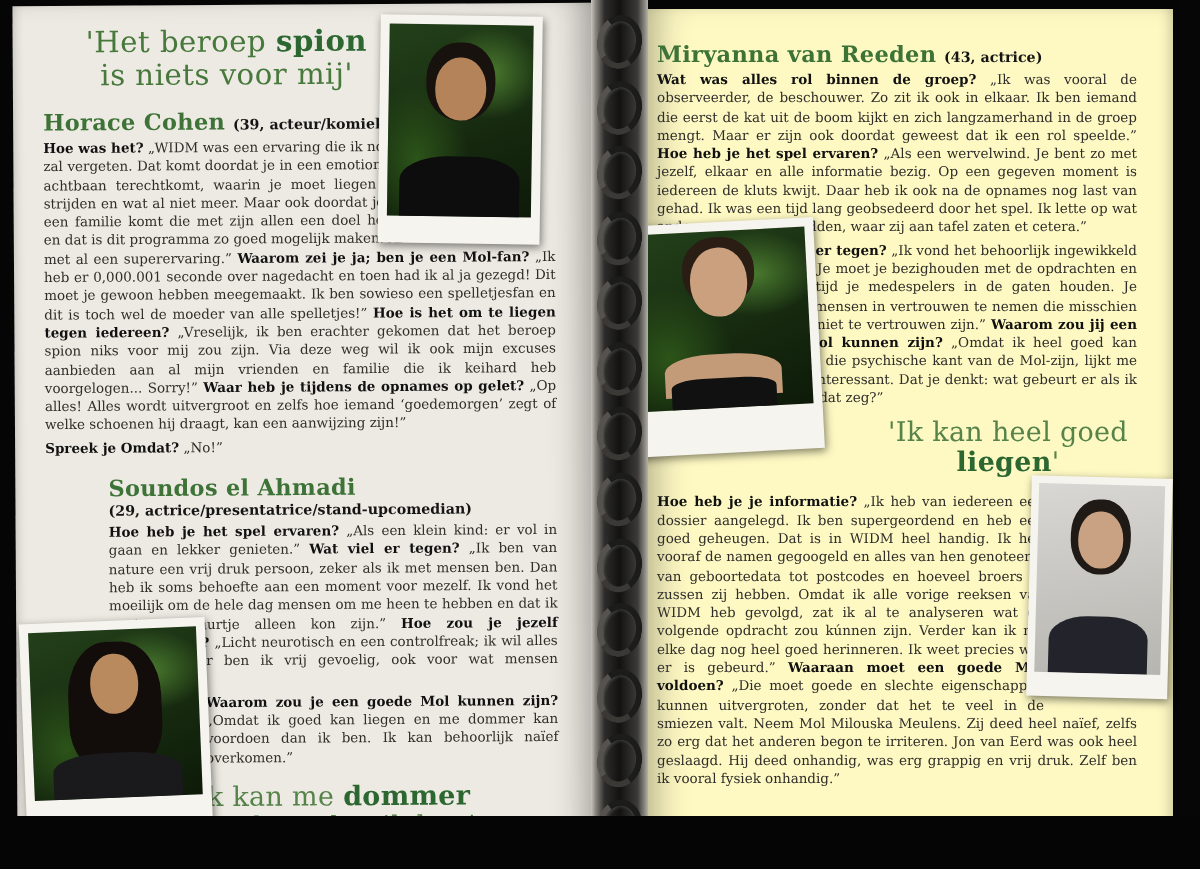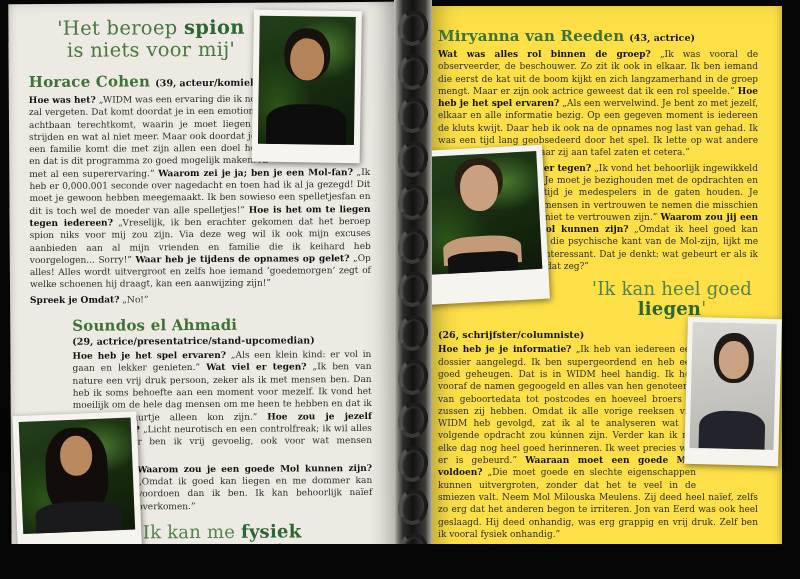--- a/index.html
+++ b/index.html
@@ -3,21 +3,21 @@
 <meta charset="utf-8">
 <style>
   html,body{margin:0;padding:0;background:#050505;}
   #stage{position:relative;width:800px;height:544px;overflow:hidden;background:#050505;
          font-family:"DejaVu Serif", serif;}
   
   .page{position:absolute;box-sizing:border-box;}
   .page-left{left:10px;top:3px;width:387px;height:568px;background:#edeae3;
      transform:rotate(-0.35deg);
      box-shadow:inset -20px 0 24px -14px rgba(0,0,0,.38), inset 4px 0 8px -4px rgba(0,0,0,.25);}
-  .page-right{left:430px;top:6px;width:352px;height:566px;background:#fde047;
+  .page-right{left:430px;top:6px;width:352px;height:566px;background:#fef9c3;
      box-shadow:inset 20px 0 24px -14px rgba(0,0,0,.33), inset -6px 0 10px -6px rgba(0,0,0,.3);}
   .content{position:absolute;inset:0;padding:12px 26px 0 20px;box-sizing:border-box;
            overflow:hidden;z-index:2;max-height:545px;}
   .content-r{padding:10px 24px 0 8px;max-height:540px;}
   
   .headline{margin:2px 102px 4px 6px;text-align:center;font-size:19.5px;line-height:22px;
             font-weight:normal;color:#47783c;letter-spacing:.3px;}
   .headline b{color:#2c6630;}
   .author{margin:10px 0 2px;}
   .aname{font-size:15px;font-weight:700;color:#3e7338;letter-spacing:.2px;}
@@ -133,21 +133,21 @@
           <span class="a">„Ik ben van nature een vrij druk persoon, zeker als ik met mensen ben. Dan heb ik soms behoefte aan een moment voor mezelf. Ik vond het moeilijk om de hele dag mensen om me heen te hebben en dat ik nooit een uurtje alleen kon zijn.”</span>
           <span class="q">Hoe zou je jezelf omschrijven?</span>
           <span class="a">„Licht neurotisch en een controlfreak; ik wil alles weten. Verder ben ik vrij gevoelig, ook voor wat mensen uitstralen.”</span>
         </p>
         <p class="body indent-sou">
           <span class="q">Waarom zou je een goede Mol kunnen zijn?</span>
           <span class="a">„Omdat ik goed kan liegen en me dommer kan voordoen dan ik ben. Ik kan behoorlijk naïef overkomen.”</span>
         </p>
       </div>
 
-      <div class="quote quote-dommer"><span>'Ik kan me </span><b>fysiek</b><br><span>voordoen dan ik ben'</span></div>
+      <div class="quote quote-dommer"><span>'Ik kan me </span><b>dommer</b><br><span>voordoen dan ik ben'</span></div>
     </div>
 
     <div class="polaroid p-horace">
       <div class="photo">
         <div class="hair"></div>
         <div class="face"></div>
         <div class="torso"></div>
       </div>
     </div>
     <div class="polaroid p-soundos">
@@ -166,35 +166,34 @@
 
   <div class="page page-right">
     <div class="content content-r">
 
       <div class="author">
         <span class="aname">Miryanna van Reeden</span>
         <span class="ameta">(43, actrice)</span>
       </div>
       <p class="body">
         <span class="q">Wat was alles rol binnen de groep?</span>
-        <span class="a">„Ik was vooral de observeerder, de beschouwer. Zo zit ik ook in elkaar. Ik ben iemand die eerst de kat uit de boom kijkt en zich langzamerhand in de groep mengt. Maar er zijn ook actrice geweest dat ik een rol speelde.”</span>
+        <span class="a">„Ik was vooral de observeerder, de beschouwer. Zo zit ik ook in elkaar. Ik ben iemand die eerst de kat uit de boom kijkt en zich langzamerhand in de groep mengt. Maar er zijn ook doordat geweest dat ik een rol speelde.”</span>
         <span class="q">Hoe heb je het spel ervaren?</span>
         <span class="a">„Als een wervelwind. Je bent zo met jezelf, elkaar en alle informatie bezig. Op een gegeven moment is iedereen de kluts kwijt. Daar heb ik ook na de opnames nog last van gehad. Ik was een tijd lang geobsedeerd door het spel. Ik lette op wat andere mensen aanhadden, waar zij aan tafel zaten et cetera.”</span>
       </p>
       <p class="body indent-mir">
         <span class="q">Wat viel er tegen?</span>
         <span class="a">„Ik vond het behoorlijk ingewikkeld allemaal. Je moet je bezighouden met de opdrachten en tegelijkertijd je medespelers in de gaten houden. Je probeert mensen in vertrouwen te nemen die misschien helemaal niet te vertrouwen zijn.”</span>
         <span class="q">Waarom zou jij een goede Mol kunnen zijn?</span>
         <span class="a">„Omdat ik heel goed kan liegen. En die psychische kant van de Mol-zijn, lijkt me ook heel interessant. Dat je denkt: wat gebeurt er als ik dit doe of dat zeg?”</span>
       </p>
 
       <div class="quote quote-liegen"><span>'Ik kan heel goed</span><br><b>liegen</b><span>'</span></div>
 
       <div class="author stacked">
-        <span class="ameta">(26, schrijfster/columniste)</span>
       </div>
       <p class="body">
         <span class="sp-hanna"></span>
         <span class="q">Hoe heb je je informatie?</span>
         <span class="a">„Ik heb van iedereen een dossier aangelegd. Ik ben supergeordend en heb een goed geheugen. Dat is in WIDM heel handig. Ik heb vooraf de namen gegoogeld en alles van hen genoteerd: van geboortedata tot postcodes en hoeveel broers of zussen zij hebben. Omdat ik alle vorige reeksen van WIDM heb gevolgd, zat ik al te analyseren wat de volgende opdracht zou kúnnen zijn. Verder kan ik me elke dag nog heel goed herinneren. Ik weet precies wat er is gebeurd.”</span>
         
         <span class="q">Waaraan moet een goede Mol voldoen?</span>
         <span class="a">„Die moet goede en slechte eigenschappen kunnen uitvergroten, zonder dat het te veel in de smiezen valt. Neem Mol Milouska Meulens. Zij deed heel naïef, zelfs zo erg dat het anderen begon te irriteren. Jon van Eerd was ook heel geslaagd. Hij deed onhandig, was erg grappig en vrij druk. Zelf ben ik vooral fysiek onhandig.”</span>
       </p>
     </div>

